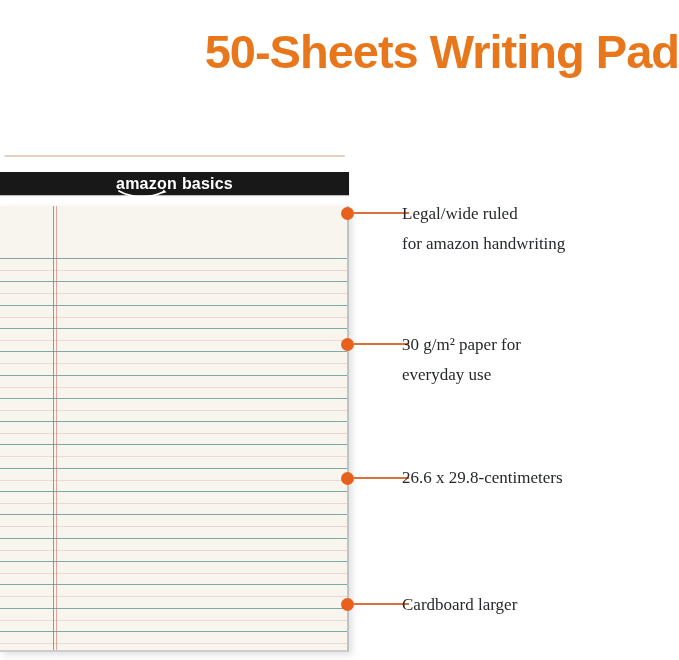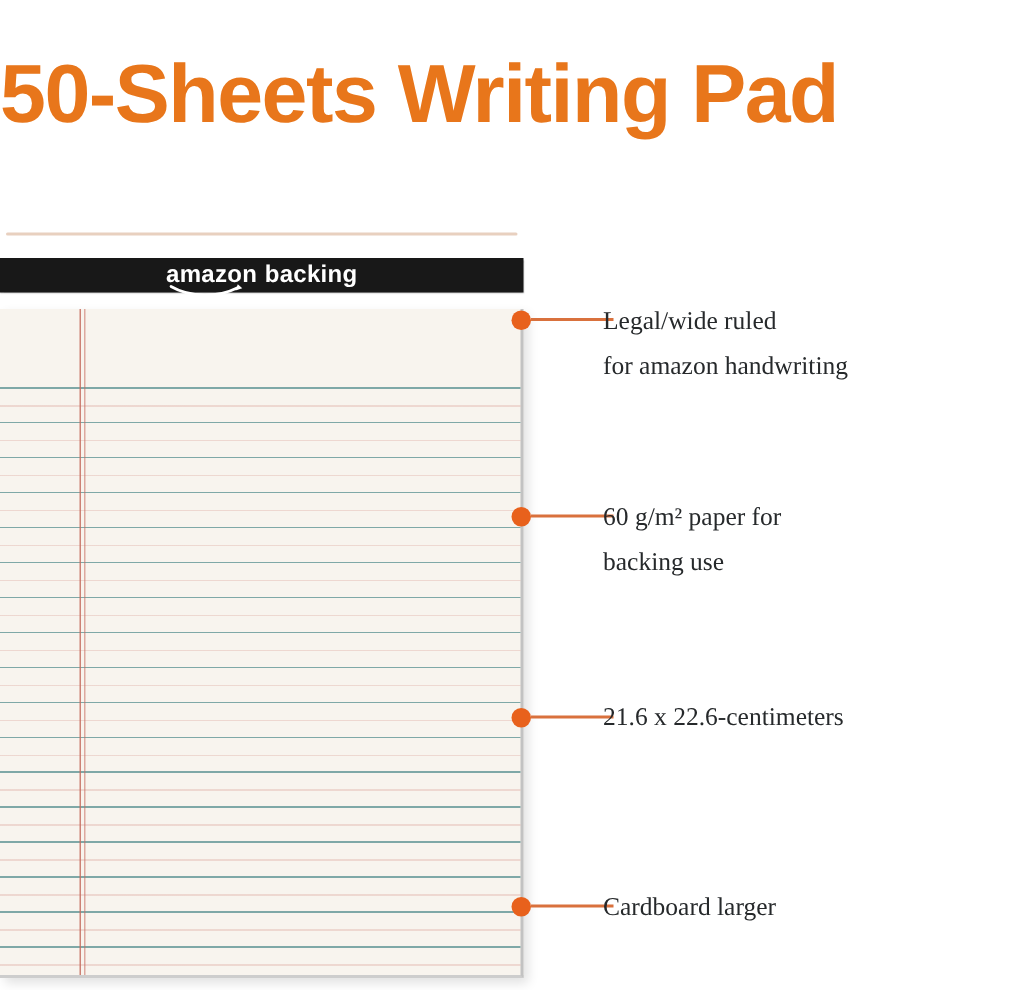--- a/index.html
+++ b/index.html
@@ -20,22 +20,22 @@
     font-family:"Liberation Sans", sans-serif;
     position:relative;
     overflow:hidden;
   }
   .stage{position:absolute;inset:0;}
 
   
   .title{
     position:absolute;
     top:-7px;left:0;right:0;
-    text-align:left;
-    font-size:55px;
+    text-align:right;
+    font-size:47px;
     font-weight:700;
     letter-spacing:-1px;
     color:var(--accent-orange);
     white-space:nowrap;
   }
 
   
   .pad{
     position:absolute;
     left:0;top:155px;
@@ -128,49 +128,49 @@
 
     <div class="binding">
       <div class="logo">
         <span class="logo-amazon-wrap">
           <span>amazon</span>
           <svg class="smile" viewBox="0 0 52 10" aria-hidden="true">
             <path d="M2,2 C15,9.5 33,9.5 46,3" stroke="#ffffff" stroke-width="1.8" fill="none" stroke-linecap="round"></path>
             <path d="M46.5,0.5 L49.5,3.2 L45,4.6 Z" fill="#ffffff"></path>
           </svg>
         </span>
-        <span>backing</span>
+        <span>basics</span>
       </div>
     </div>
 
     <div class="paper">
       <div class="ruling"></div>
       <div class="margin-line a"></div>
       <div class="margin-line b"></div>
     </div>
   </div>
 
   <span class="callout-dot" style="top:207px"></span>
   <span class="callout-line" style="top:212px"></span>
   <div class="callout-text" style="top:199px">
     <div>Legal/wide ruled</div>
     <div>for amazon handwriting</div>
   </div>
 
   <span class="callout-dot" style="top:338px"></span>
   <span class="callout-line" style="top:343px"></span>
   <div class="callout-text" style="top:330px">
-    <div>60 g/m² paper for</div>
-    <div>backing use</div>
+    <div>30 g/m² paper for</div>
+    <div>everyday use</div>
   </div>
 
   <span class="callout-dot" style="top:472px"></span>
   <span class="callout-line" style="top:477px"></span>
   <div class="callout-text" style="top:463px">
-    <div>21.6 x 22.6-centimeters</div>
+    <div>26.6 x 29.8-centimeters</div>
   </div>
 
   <span class="callout-dot" style="top:598px"></span>
   <span class="callout-line" style="top:603px"></span>
   <div class="callout-text" style="top:590px">
     <div>Cardboard larger</div>
     <div></div>
   </div>
 
 </div>

